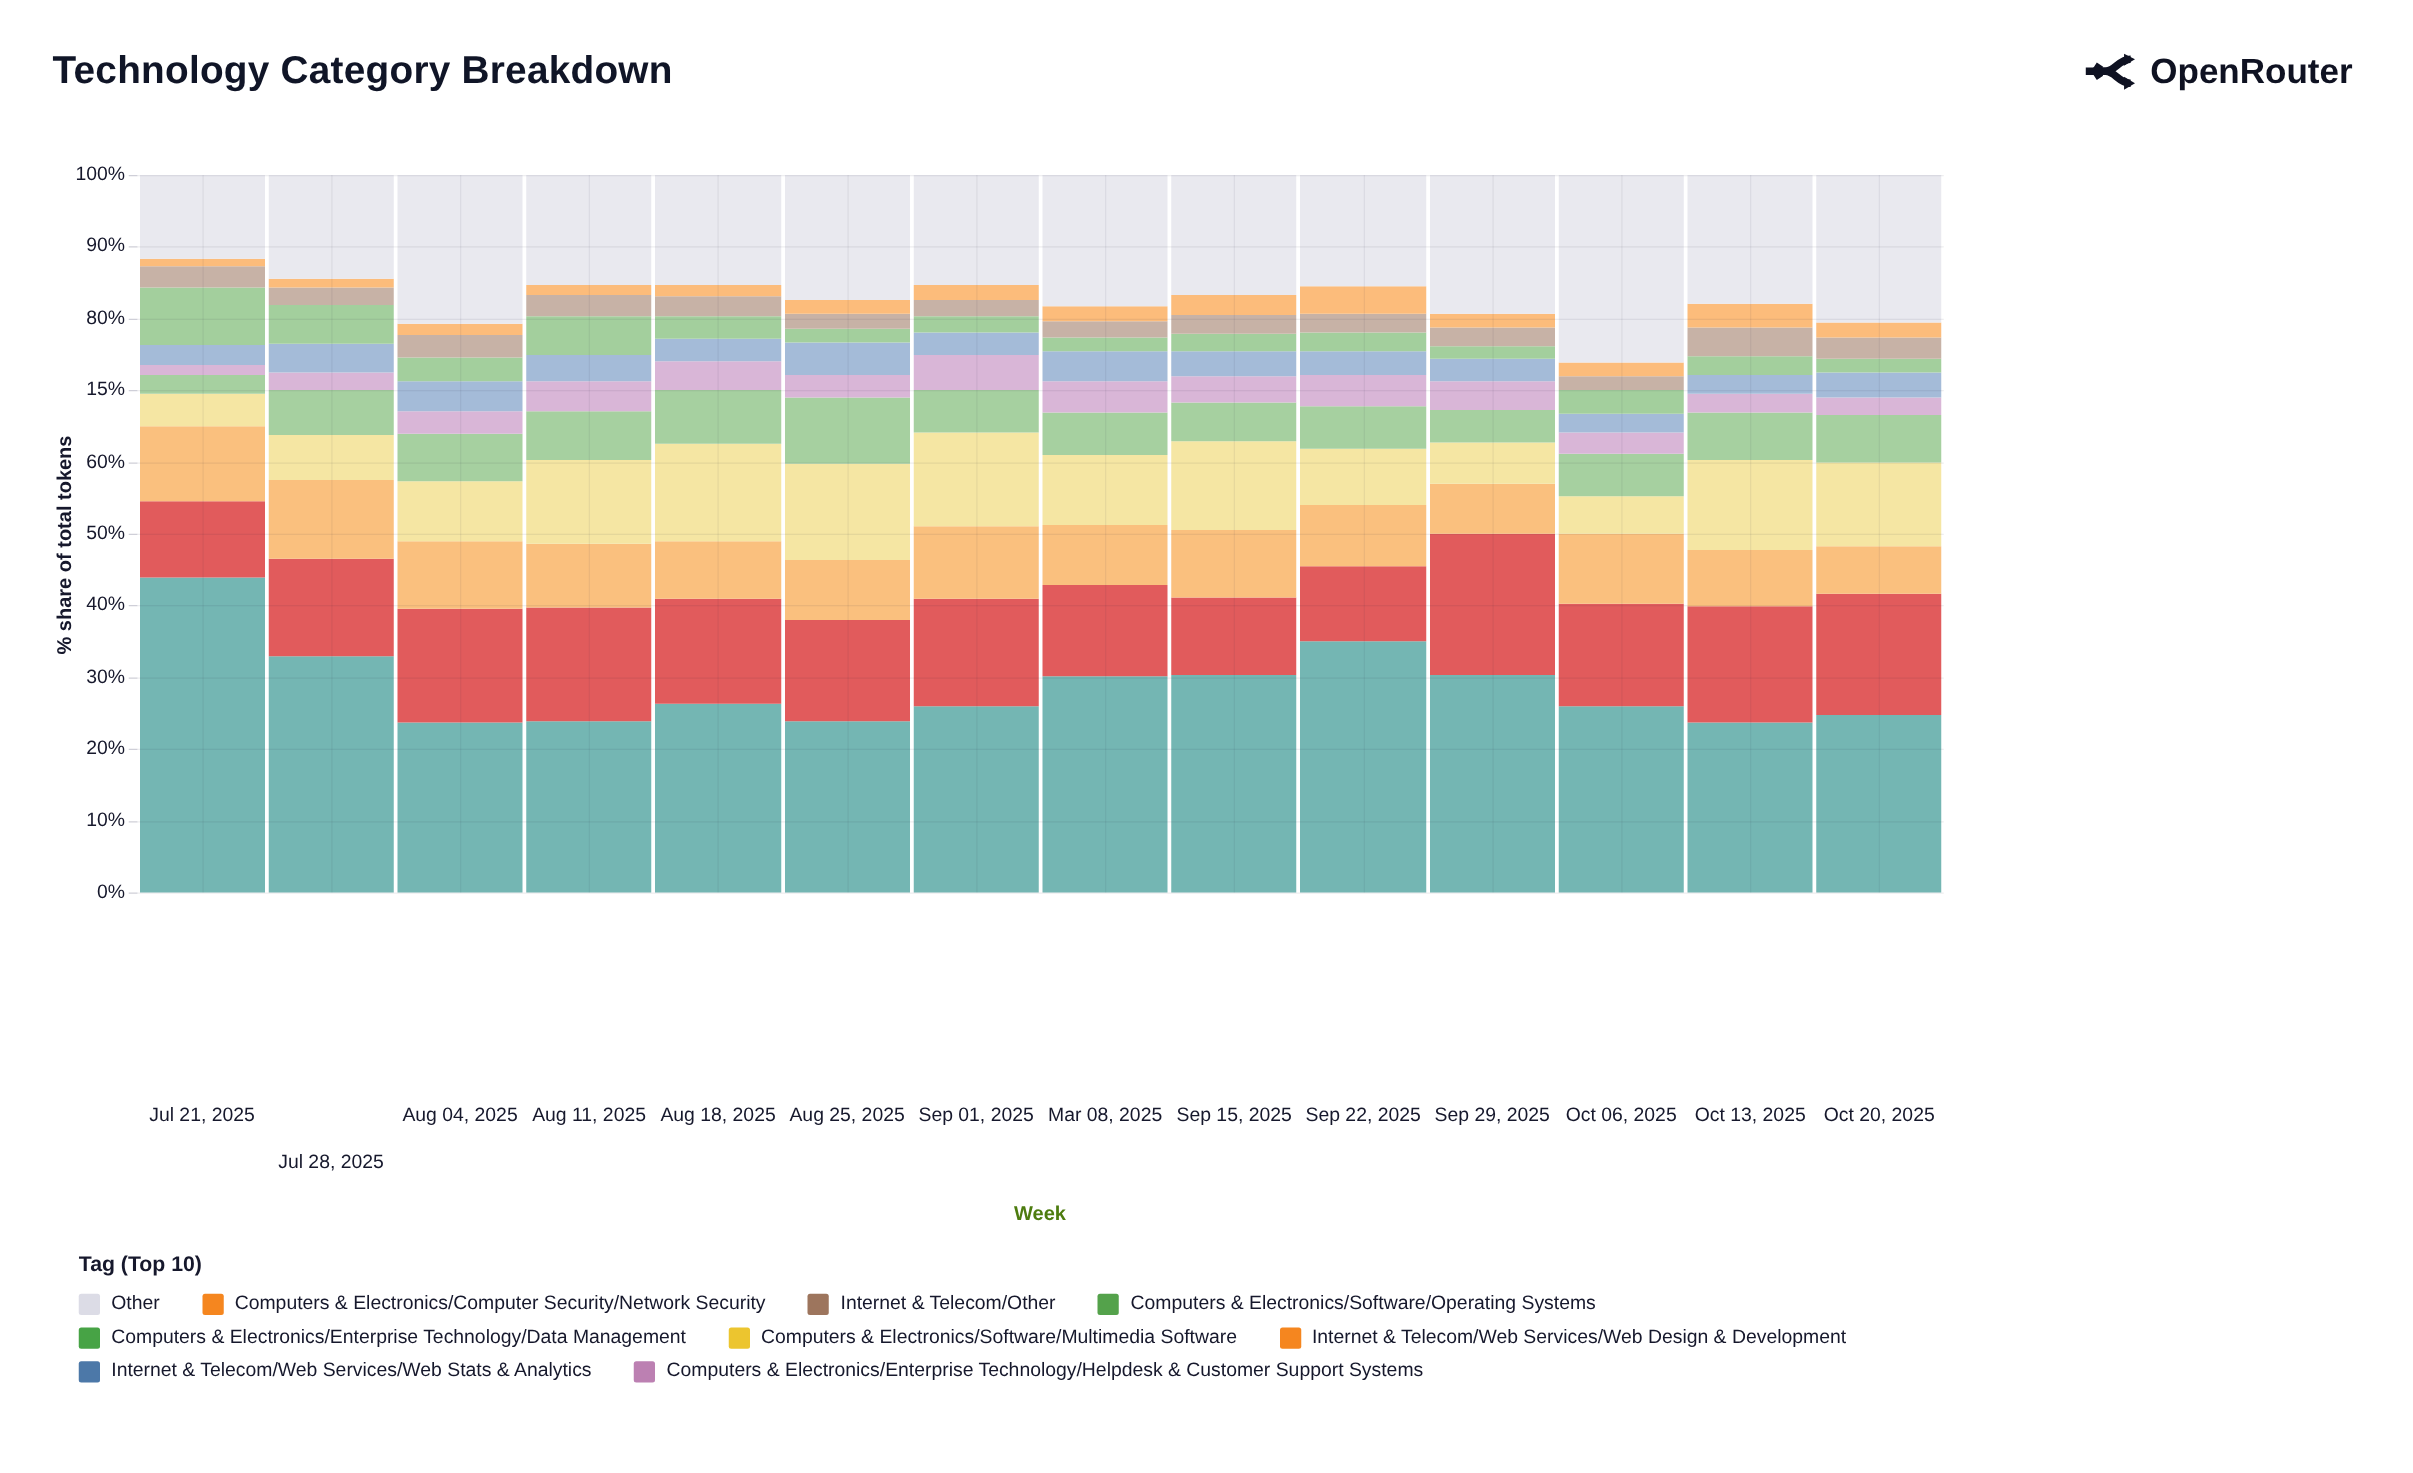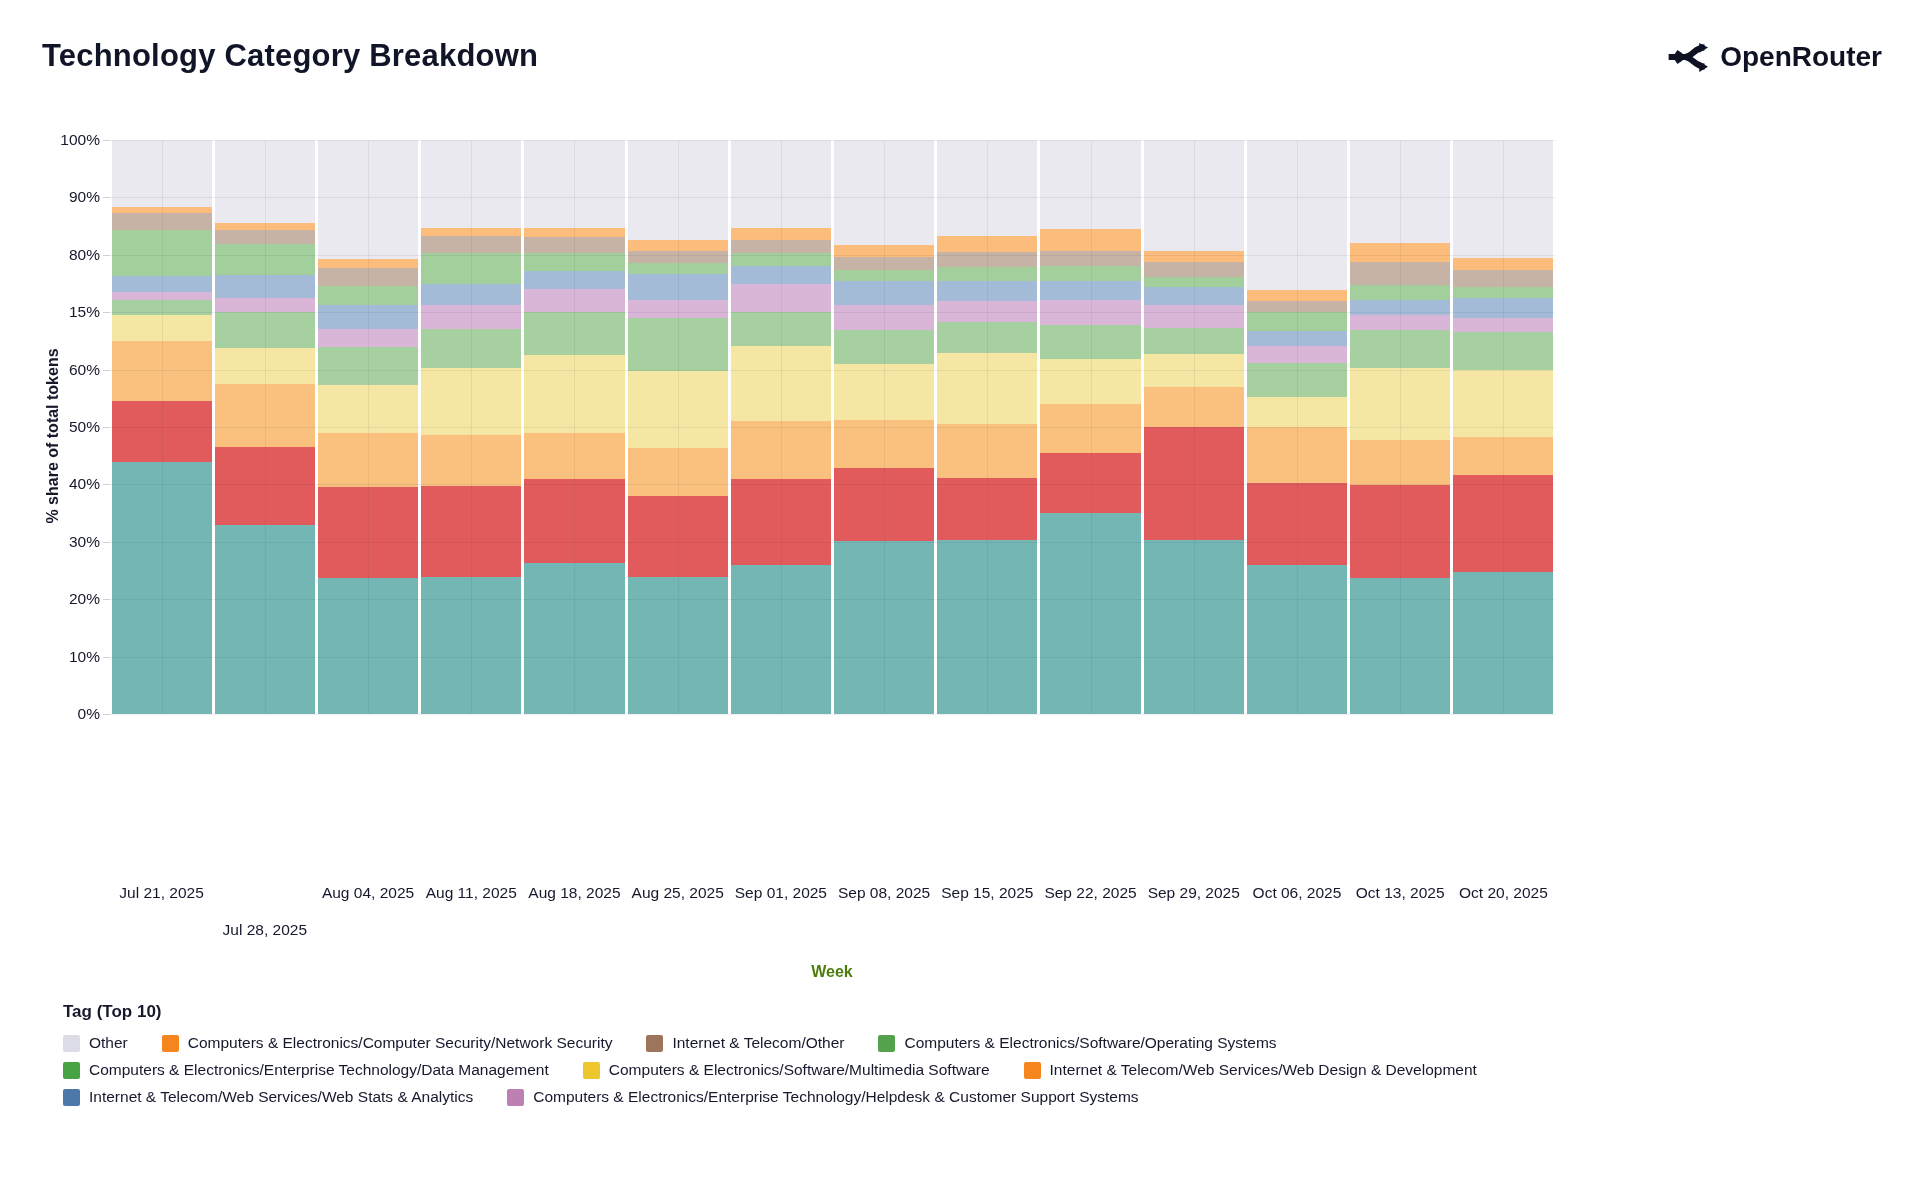--- a/index.html
+++ b/index.html
@@ -76,21 +76,21 @@
         <div class="ylab" style="top: 140px;">100%</div>
       </div>
     <div id="xlabels">
         <div class="xlab" style="left: 161.607px;">Jul 21, 2025</div>
         <div class="xlab" style="left: 264.821px; margin-top: 37px;">Jul 28, 2025</div>
         <div class="xlab" style="left: 368.036px;">Aug 04, 2025</div>
         <div class="xlab" style="left: 471.25px;">Aug 11, 2025</div>
         <div class="xlab" style="left: 574.464px;">Aug 18, 2025</div>
         <div class="xlab" style="left: 677.679px;">Aug 25, 2025</div>
         <div class="xlab" style="left: 780.893px;">Sep 01, 2025</div>
-        <div class="xlab" style="left: 884.107px;">Sep 08, 2025</div>
+        <div class="xlab" style="left: 884.107px;">Mar 08, 2025</div>
         <div class="xlab" style="left: 987.321px;">Sep 15, 2025</div>
         <div class="xlab" style="left: 1090.54px;">Sep 22, 2025</div>
         <div class="xlab" style="left: 1193.75px;">Sep 29, 2025</div>
         <div class="xlab" style="left: 1296.96px;">Oct 06, 2025</div>
         <div class="xlab" style="left: 1400.18px;">Oct 13, 2025</div>
         <div class="xlab" style="left: 1503.39px;">Oct 20, 2025</div>
       </div>
     <div id="plot">
         <div class="bar-column" style="left: 0px; width: 103.214px;">
           <div class="bar-segment" title="Computers &amp; Electronics/Software/Intelligent Personal Assistants: 43.9%" style="bottom: 0px; height: 251.986px; background: rgb(116, 182, 179);"></div>

